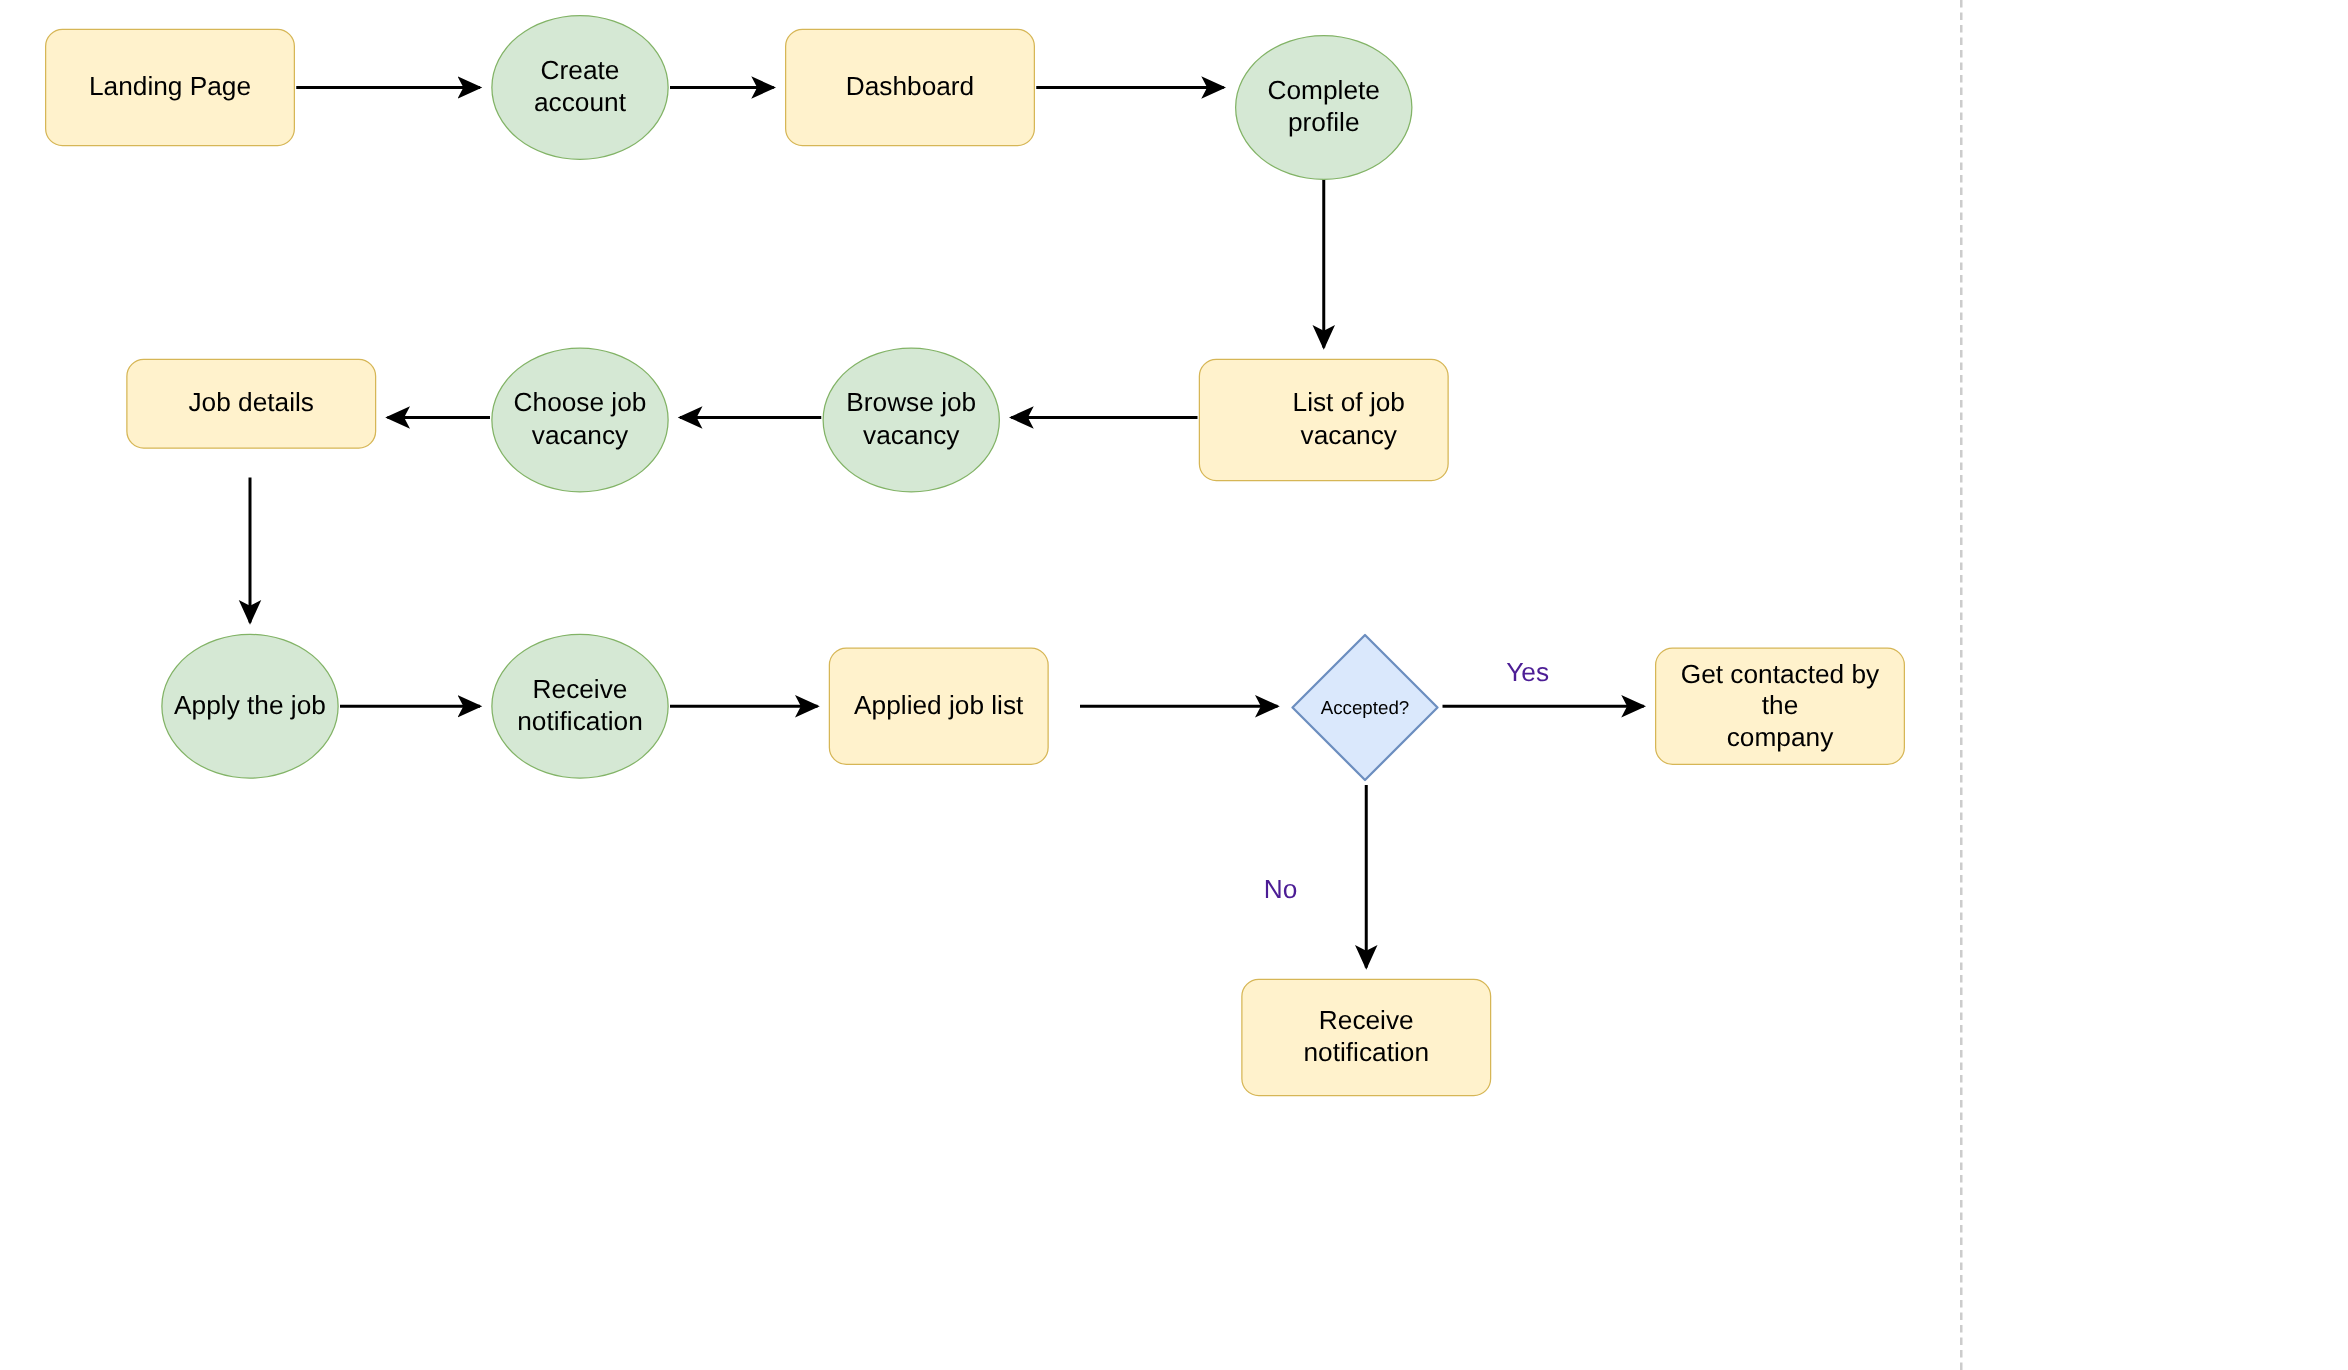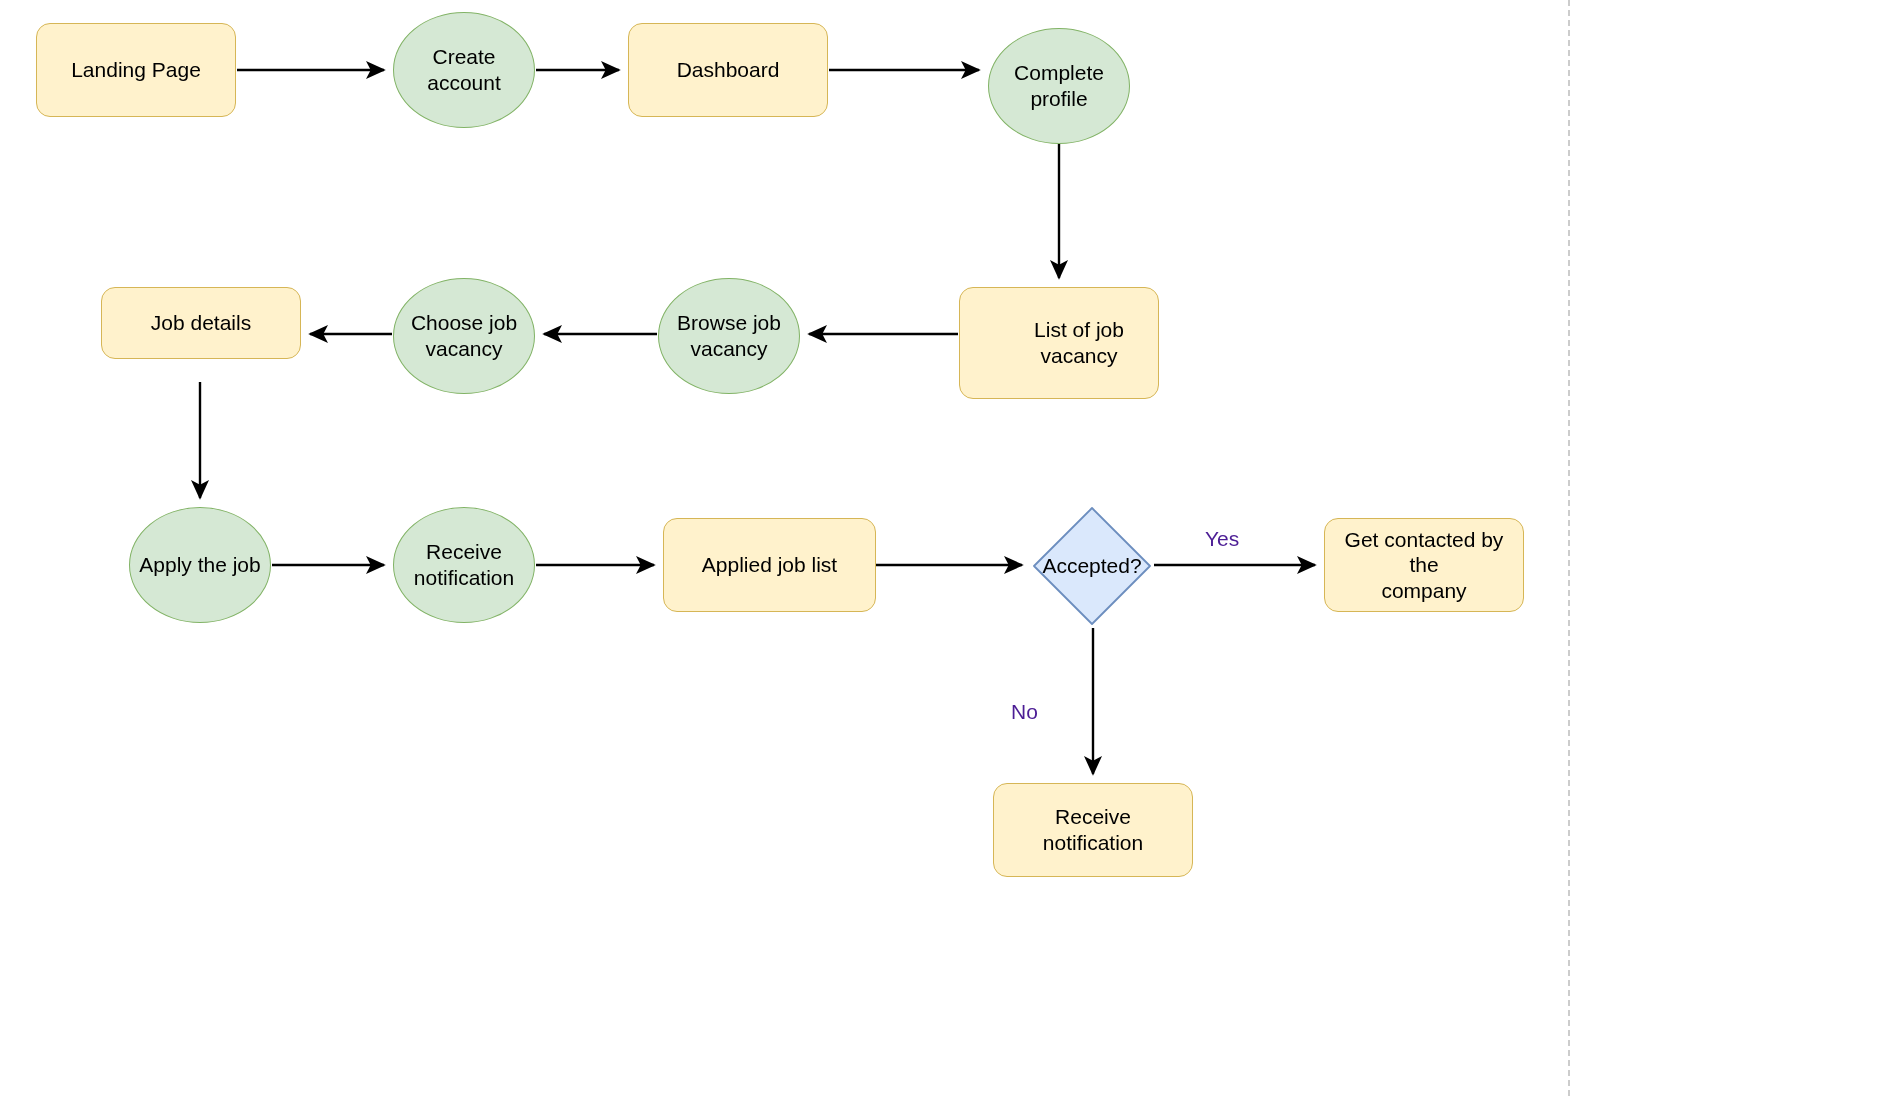--- a/index.html
+++ b/index.html
@@ -56,21 +56,21 @@
     left: 0; top: 0;
     width: 100%; height: 100%;
   }
   .node-decision-label {
     position: absolute;
     left: 0; top: 0;
     width: 100%; height: 100%;
     display: flex;
     align-items: center;
     justify-content: center;
-    font-size: 21px;
+    font-size: 15px;
     color: #000000;
     font-family: "Liberation Sans", sans-serif;
   }
   .edge-label {
     position: absolute;
     font-size: 21px;
     color: #4c1d95;
     font-family: "Liberation Sans", sans-serif;
     white-space: nowrap;
   }
@@ -153,21 +153,21 @@
 
   <div class="node node-process" style="left:628px; top:23px; width:200px; height:94px;">
     <span class="node-text">Dashboard</span>
   </div>
 
   <div class="node node-circle" style="left:988px; top:28px; width:142px; height:116px;">
     <span class="node-text">Complete
 profile</span>
   </div>
 
-  <div class="node node-process" style="left:959px; top:287px; width:200px; height:112px;padding-left:40px;">
+  <div class="node node-process" style="left:959px; top:287px; width:200px; height:98px;padding-left:40px;">
     <span class="node-text">List of job vacancy</span>
   </div>
 
   <div class="node node-circle" style="left:658px; top:278px; width:142px; height:116px;">
     <span class="node-text">Browse job
 vacancy</span>
   </div>
 
   <div class="node node-circle" style="left:393px; top:278px; width:142px; height:116px;">
     <span class="node-text">Choose job
@@ -180,21 +180,21 @@
 
   <div class="node node-circle" style="left:129px; top:507px; width:142px; height:116px;">
     <span class="node-text">Apply the job</span>
   </div>
 
   <div class="node node-circle" style="left:393px; top:507px; width:142px; height:116px;">
     <span class="node-text">Receive
 notification</span>
   </div>
 
-  <div class="node node-process" style="left:663px; top:518px; width:213px; height:94px;">
+  <div class="node node-process" style="left:663px; top:518px; width:176px; height:94px;">
     <span class="node-text">Applied job list</span>
   </div>
 
   <div class="node-decision-wrap" style="left:1031px; top:505px; width:122px; height:122px;">
     <svg class="node-decision-shape" viewBox="0 0 122 122" xmlns="http://www.w3.org/2000/svg">
       <path d="M 61 3 L 119 61 L 61 119 L 3 61 Z" fill="#DAE8FC" stroke="#6C8EBF" stroke-width="1.8" stroke-linejoin="round"></path>
     </svg>
     <div class="node-decision-label">Accepted?</div>
   </div>
 

